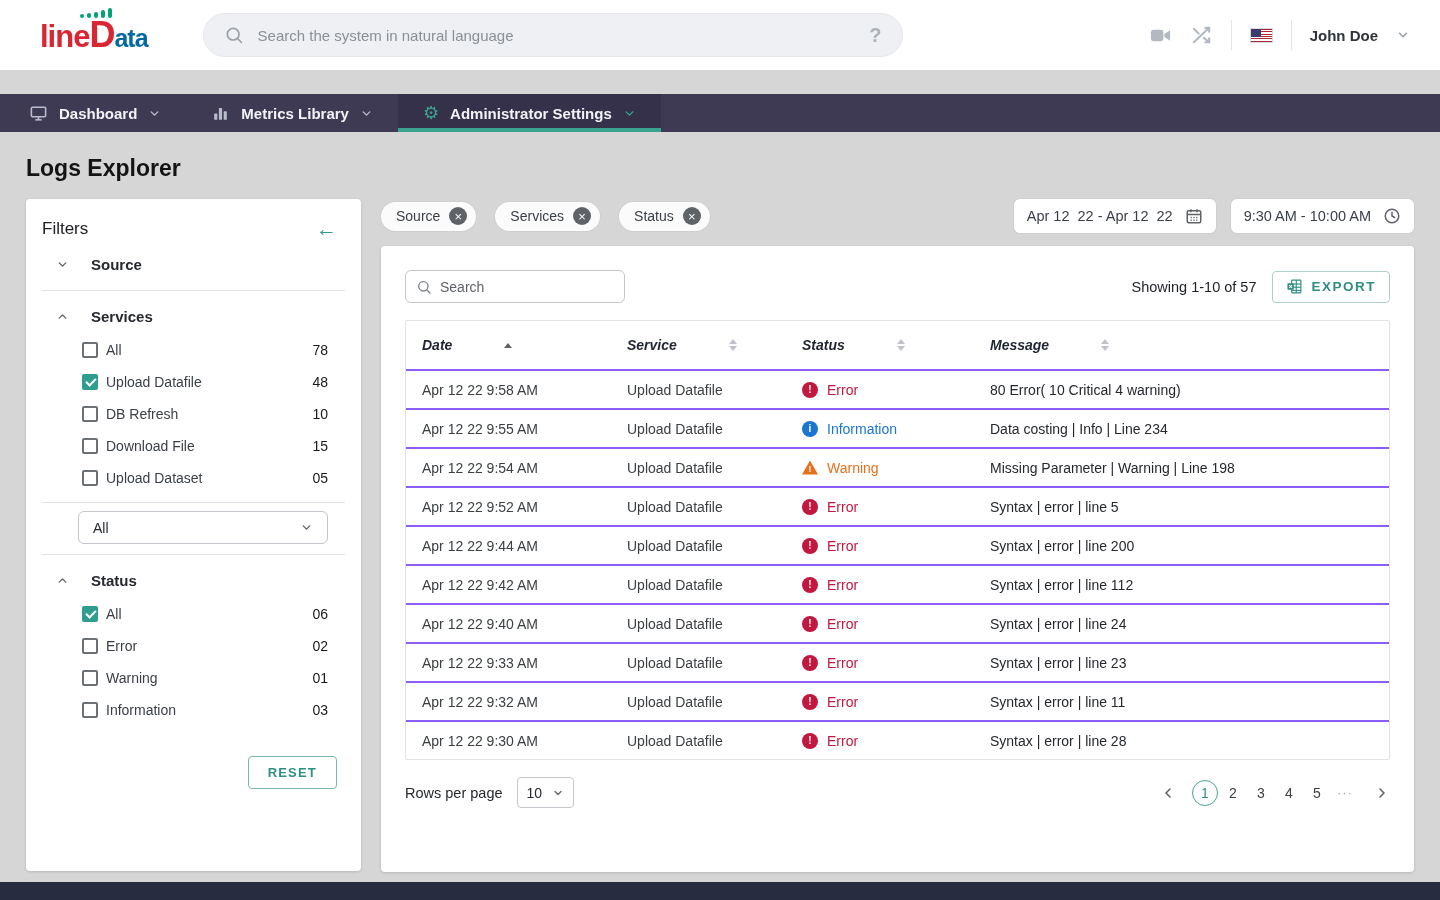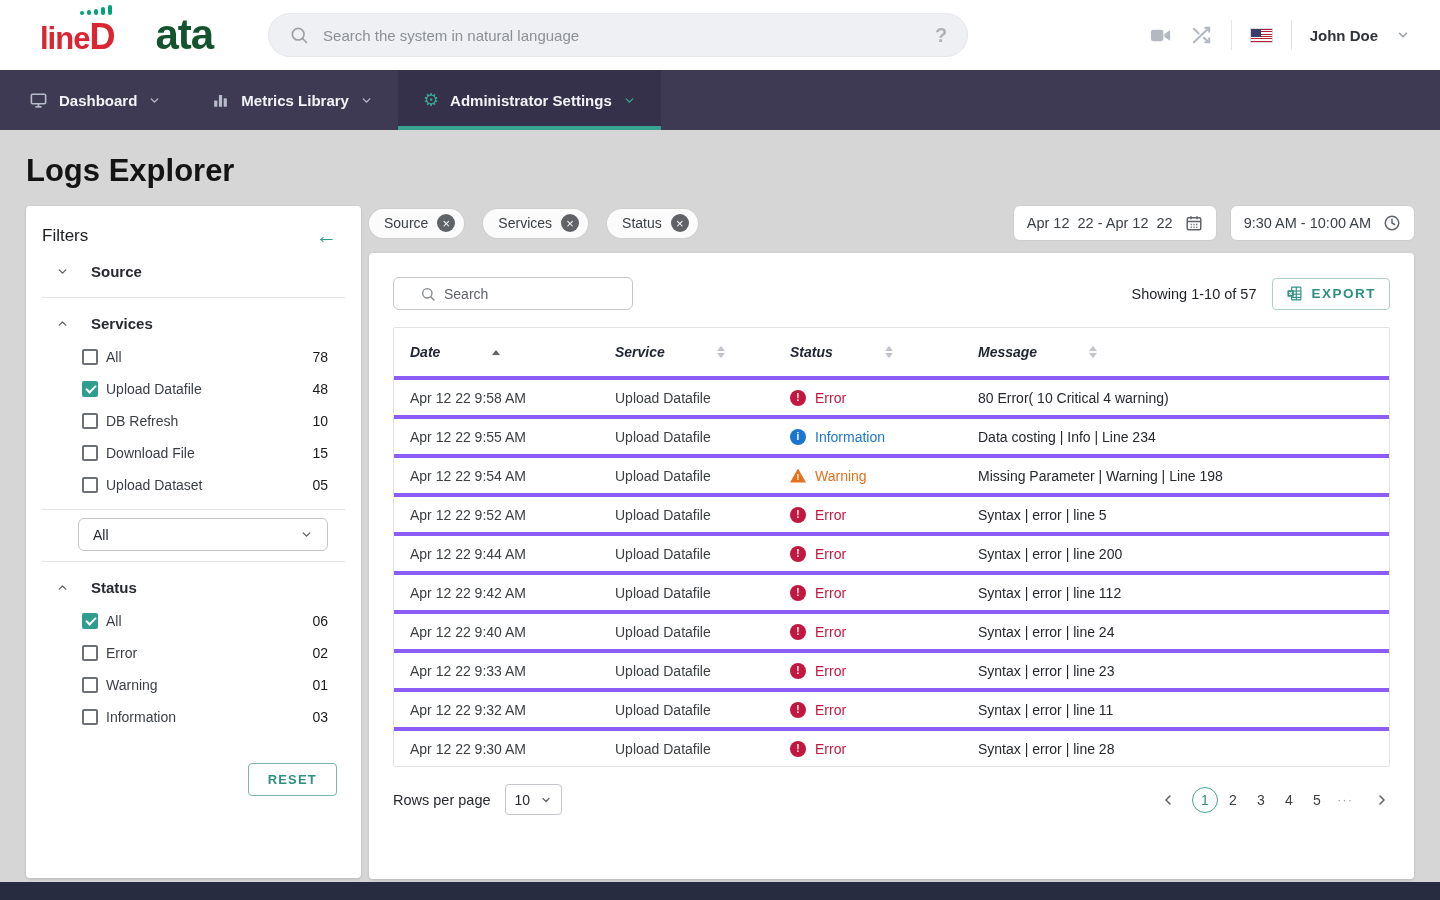--- a/index.html
+++ b/index.html
@@ -8,21 +8,21 @@
   body { font-family:"Liberation Sans","DejaVu Sans",sans-serif; background:#d6d6d6; color:#202124; overflow:hidden; }
   .screen { position:relative; width:1440px; height:900px; background:#d6d6d6; display:flex; flex-direction:column; }
   .ws-pre { white-space:pre; }
   svg { display:block; }
 
   
   .topbar { height:70px; background:#ffffff; display:flex; align-items:center; padding:0 30px 0 40px; flex:none; }
   .logo { position:relative; display:flex; align-items:baseline; font-weight:bold; letter-spacing:-1px; cursor:pointer; }
   .logo-part1 { color:#d92632; font-size:31px; }
   .logo-part2 { color:#d92632; font-size:36px; }
-  .logo-part3 { color:#14532d; font-size:42px;margin-left:41px; }
+  .logo-part3 { color:#0369a1; font-size:25px; }
   .logo-dots { position:absolute; top:-6px; left:40px; display:flex; align-items:flex-end; gap:3px; }
   .logo-dots i { display:block; width:4px; border-radius:3px; background:#00a278; }
   .logo-dots i:nth-child(1){height:4px} .logo-dots i:nth-child(2){height:5px}
   .logo-dots i:nth-child(3){height:6px} .logo-dots i:nth-child(4){height:8px} .logo-dots i:nth-child(5){height:10px}
 
   .global-search { width:700px; height:44px; margin-left:55px; background:#eef0f3; border:1px solid #e5e7ea;
     border-radius:22px; display:flex; align-items:center; padding:0 20px; gap:14px; }
   .global-search .s-ico { color:#9aa0a6; width:20px; height:20px; flex:none; }
   .global-search input { flex:1; border:none; outline:none; background:transparent; font-size:15px; color:#a21caf; font-family:inherit; }
   .global-search input::placeholder { color:#8a9097; }
@@ -31,33 +31,33 @@
   .topbar-right { margin-left:auto; display:flex; align-items:center; gap:18px; }
   .top-ico { color:#b4b9c1; width:23px; height:23px; cursor:pointer; }
   .vsep { width:1px; height:30px; background:#e3e5e8; }
   .flag { position:relative; width:23px; height:15px; border:1px solid #d9d9d9; cursor:pointer;
     background:repeating-linear-gradient(to bottom,#b22234 0 1.16px,#ffffff 1.16px 2.32px); }
   .flag::after { content:""; position:absolute; top:0; left:0; width:10px; height:8px; background:#3c3b6e; }
   .user-name { font-size:15px; font-weight:bold; color:#2f333a; cursor:pointer; }
   .user-chev { color:#9aa0a6; width:14px; height:14px; cursor:pointer; }
 
   
-  .navbar { height:60px; background:#3e3a53; display:flex; align-items:stretch; padding-left:4px; flex:none; }
+  .navbar { height:38px; background:#3e3a53; display:flex; align-items:stretch; padding-left:4px; flex:none;margin-top:24px; }
   .nav-item { position:relative; display:flex; align-items:center; gap:11px; padding:0 25px; cursor:pointer; }
   .nav-item.active { background:#35314b; }
   .nav-item.active::after { content:""; position:absolute; left:0; right:0; bottom:0; height:4px; background:#3aa38f; }
   .nav-ic { color:#b9bdcb; width:19px; height:19px; display:flex; align-items:center; }
   .nav-ic.gear { color:#3aa38f; font-size:18px; width:auto; height:auto; line-height:1; }
   .nav-label { color:#f2f3f6; font-size:15px; font-weight:bold; }
   .nav-chev { color:#b9bdcb; width:13px; height:13px; }
   .nav-item.active .nav-chev { color:#3aa38f; }
 
   
-  .page-title { font-size:31px; font-weight:bold; color:#141414; margin:23px 0 17px 26px; }
-  .content { display:flex; gap:8px; padding:0 26px; align-items:flex-start; }
+  .page-title { font-size:23px; font-weight:bold; color:#141414; margin:23px 0 17px 26px; }
+  .content { display:flex; gap:20px; padding:0 26px; align-items:flex-start; }
 
   
   .filters-card { width:335px; height:672px; background:#fff; border-radius:4px; box-shadow:0 1px 3px rgba(0,0,0,.14); flex:none; }
   .filters-head { display:flex; align-items:center; padding:19px 24px 4px 16px; }
   .filters-title { font-size:17px; font-weight:500; color:#202124; }
   .back-arrow { margin-left:auto; color:#2f9e8f; font-size:21px; line-height:1; cursor:pointer; }
   .fsec-head { display:flex; align-items:center; padding:9px 16px 9px 30px; gap:10px; cursor:pointer; margin-top:4px; }
   .fchev { color:#5f6368; width:13px; height:13px; }
   .fsec-label { font-size:15px; font-weight:bold; color:#26292e; margin-left:12px; }
   .fdivider { height:1px; background:#e1e3e6; margin:8px 16px; }
@@ -87,40 +87,40 @@
   .range-box { display:flex; align-items:center; background:#fff; height:34px; border-radius:6px; padding:0 13px;
     box-shadow:0 0 0 1px rgba(0,0,0,.03); cursor:pointer; }
   .range-box .rtext { font-size:14.5px; color:#3a3f47; }
   .range-box .r-ico { margin-left:12px; color:#5f6368; width:18px; height:18px; }
   .date-box { margin-left:auto; }
   .time-box { margin-left:15px; }
 
   
   .table-card { background:#fff; height:626px; border-radius:4px; box-shadow:0 1px 3px rgba(0,0,0,.14); padding:24px 24px 0; }
   .table-toolbar { display:flex; align-items:center; }
-  .tbl-search { width:240px; height:33px; border:1px solid #c3c6cb; border-radius:6px; display:flex; align-items:center; padding:0 26px; gap:8px; }
+  .tbl-search { width:220px; height:33px; border:1px solid #c3c6cb; border-radius:6px; display:flex; align-items:center; padding:0 10px; gap:8px; }
   .tbl-search .s-ico { color:#80868b; width:16px; height:16px; flex:none; }
   .tbl-search input { flex:1; border:none; outline:none; font-size:14px; color:#3c4043; font-family:inherit; min-width:0; }
   .tbl-search input::placeholder { color:#5f6368; }
   .toolbar-right { margin-left:auto; display:flex; align-items:center; gap:16px; }
   .showing { font-size:14.5px; color:#1d2025; }
   .export-btn { display:flex; align-items:center; gap:8px; border:1px solid #aecfc9; background:#fff; color:#2f8f82;
     height:32px; padding:0 13px; border-radius:4px; font-size:13.5px; font-weight:bold; letter-spacing:1.5px; cursor:pointer; font-family:inherit; }
   .export-btn .e-ico { width:17px; height:17px; color:#2f8f82; }
 
   .tbl { margin-top:17px; border:1px solid #e3e3e6; border-radius:2px; }
   .thead, .trow { display:grid; grid-template-columns:205px 175px 188px 1fr; align-items:center; }
   .thead { height:48px;font-style:italic; }
   .th { display:flex; align-items:center; padding-left:16px; font-size:14px; font-weight:bold; color:#1f2430; cursor:pointer; }
   .sort { display:inline-flex; flex-direction:column; gap:2px; margin-left:52px; }
   .tri { width:0; height:0; border-left:4px solid transparent; border-right:4px solid transparent; display:block; }
   .tri.up { border-bottom:5px solid #c0c3c9; }
   .tri.down { border-top:5px solid #c0c3c9; }
   .sort.sorted .tri.up { border-bottom-color:#5f6368; }
-  .trow { height:39px; border-top:4px solid #8b5cf6; }
+  .trow { height:39px; border-top:2px solid #8b5cf6; }
   .td { padding-left:16px; font-size:14px; color:#3c4043; overflow:hidden; text-overflow:ellipsis; white-space:nowrap; }
   .td-status { display:flex; align-items:center; }
   .sico { width:16px; height:16px; border-radius:50%; color:#fff; font-size:10px; font-weight:bold;
     display:inline-flex; align-items:center; justify-content:center; margin-right:9px; flex:none; }
   .sico.err { background:#c2173f; }
   .sico.info { background:#1b76d2; }
   .sico.warn { width:16px; height:14px; border-radius:0; background:#e5701e; clip-path:polygon(50% 0,100% 100%,0 100%);
     font-size:8.5px; align-items:flex-end; padding-bottom:1px; }
   .st-text { font-size:14px; }
   .st-error { color:#c2173f; }

